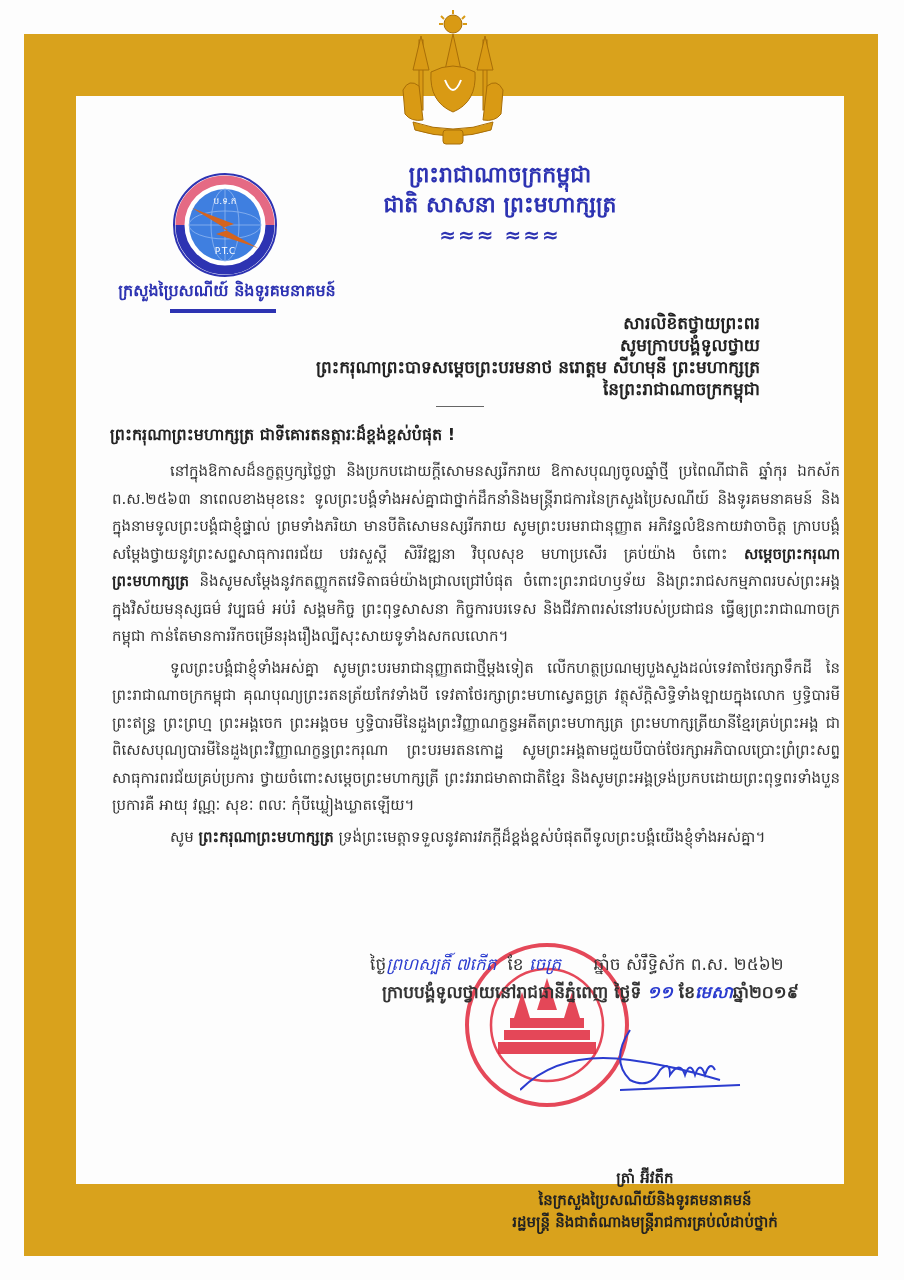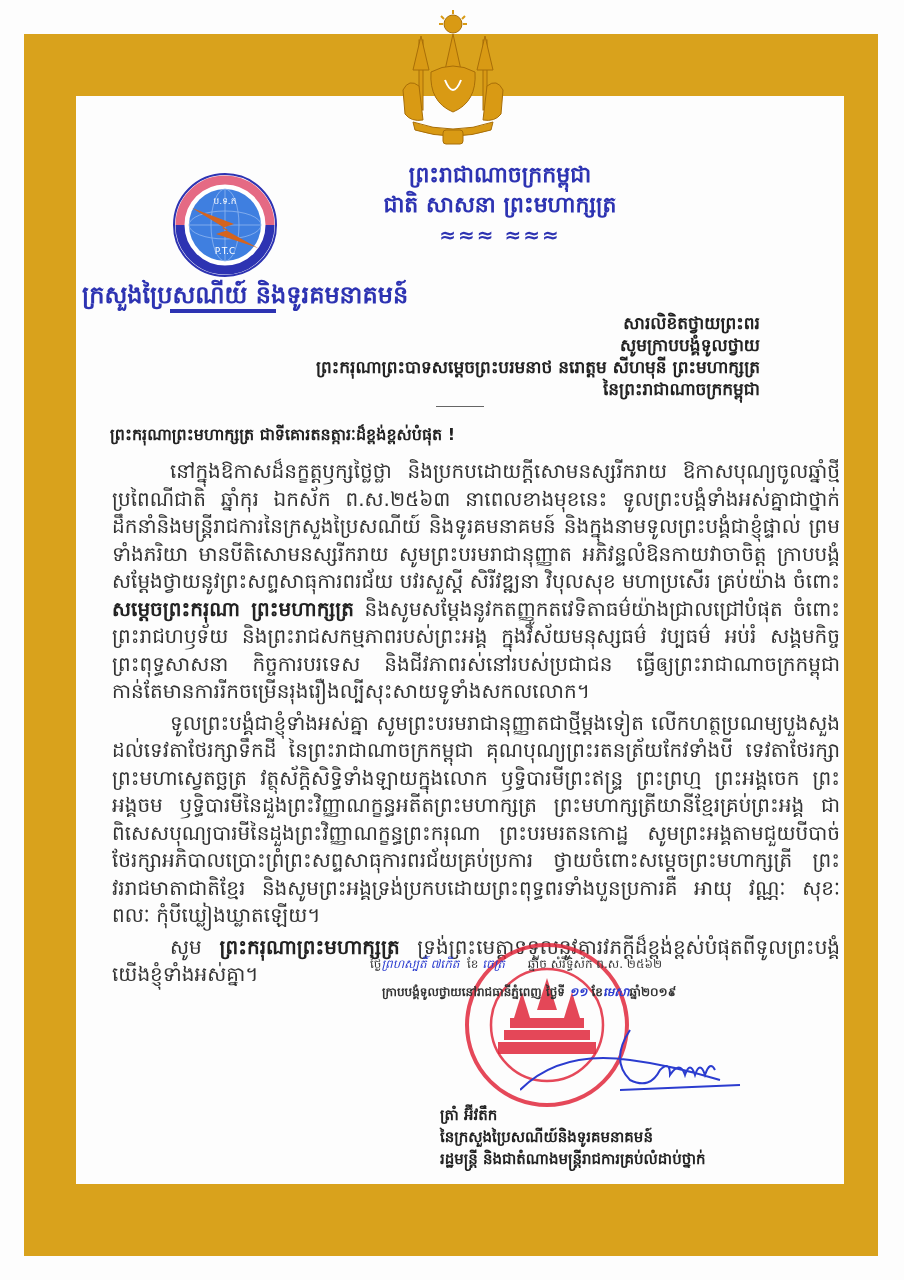--- a/index.html
+++ b/index.html
@@ -17,42 +17,42 @@
          padding:0; opacity:.95; }
   .border-inner { position:absolute; left:76px; top:96px; width:768px; height:1088px; background:#fdfdfd; }
 
   .coat { position:absolute; left:393px; top:10px; width:120px; height:140px; }
   .blue { color:#2d33b2; }
   .center { text-align:center; }
   .kingdom { position:absolute; left:300px; top:160px; width:400px; font-weight:bold; font-size:22px; line-height:30px; }
   .kingdom .ornament { font-size:20px; letter-spacing:2px; }
 
   .logo { position:absolute; left:172px; top:172px; width:106px; height:106px; }
-  .ministry { position:absolute; left:82px; top:280px; width:290px; font-size:24px; font-weight:bold; white-space:nowrap; text-align:center; }
+  .ministry { position:absolute; left:82px; top:280px; width:290px; font-size:16px; font-weight:bold; white-space:nowrap; text-align:center; }
   .ministry-underline { position:absolute; left:170px; top:309px; width:106px; height:4px; background:#2d33b2; }
 
   .title-block { position:absolute; left:160px; top:312px; width:600px; text-align:right; font-weight:bold;
          font-size:17px; line-height:22px; color:#222; }
   .title-divider { width:48px; height:1px; background:#666; margin:6px auto 0; }
 
   .salutation { position:absolute; left:110px; top:424px; width:700px; font-weight:bold; font-size:16px; color:#222; }
 
-  .body { position:absolute; left:112px; top:458px; width:728px; font-size:20px; line-height:27.5px; text-align:justify; color:#333; }
+  .body { position:absolute; left:112px; top:458px; width:728px; font-size:15px; line-height:27.5px; text-align:justify; color:#333; }
   .body p { margin:0 0 4px 0; text-indent:58px; }
   .body b { font-weight:bold; color:#222; }
 
-  .date-lines { position:absolute; left:370px; top:950px; width:472px; font-size:12px; line-height:28px; color:#333; }
+  .date-lines { position:absolute; left:370px; top:950px; width:472px; font-size:17px; line-height:28px; color:#333; }
   .date-lines .l1 { padding-left:0; }
   .date-lines .l2 { padding-left:12px;font-weight:bold; }
   .hand { color:#2b3ccf; font-style:italic; }
 
   .seal { position:absolute; left:462px; top:940px; width:170px; height:170px; }
   .signature { position:absolute; left:520px; top:1020px; width:240px; height:80px; }
 
-  .signer { position:absolute; left:440px; top:1104px; width:410px; font-weight:bold; font-size:15px; line-height:22px; color:#222; }
+  .signer { position:absolute; left:440px; top:1167px; width:410px; text-align:center; font-weight:bold; font-size:15px; line-height:22px; color:#222; }
 </style>
 </head>
 <body>
 
 <div class="border-frame"></div>
 <div class="border-inner"></div>
 
 <svg class="coat" viewBox="0 0 120 140">
   <g fill="#d99a14" stroke="#a86e08" stroke-width="1">
     <circle cx="60" cy="14" r="9"></circle>

